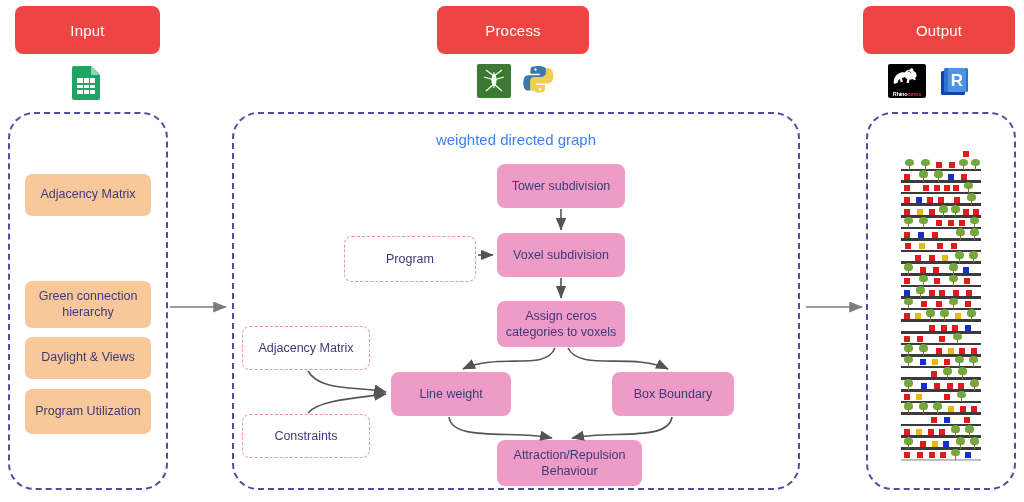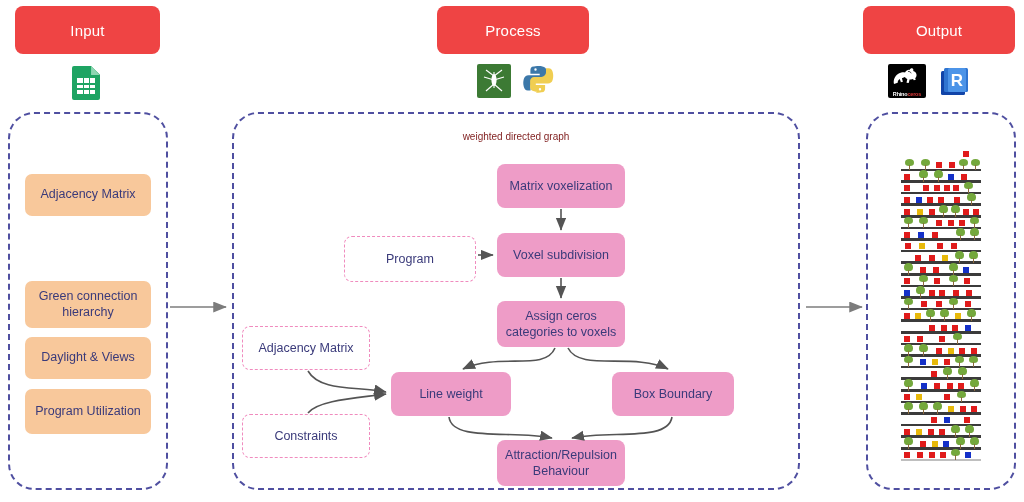--- a/index.html
+++ b/index.html
@@ -94,38 +94,38 @@
   }
   .chip.c0 { left: 25px; top: 174px; width: 126px; height: 42px; }
   .chip.c1 { left: 25px; top: 231px; width: 126px; height: 42px; }
   .chip.c2 { left: 25px; top: 281px; width: 126px; height: 47px; }
   .chip.c3 { left: 25px; top: 337px; width: 126px; height: 42px; }
   .chip.c4 { left: 25px; top: 389px; width: 126px; height: 45px; }
 
   
   #graph-label {
     position: absolute; left: 232px; top: 131px; width: 568px;
-    text-align: center; color: #7f1d1d; font-size: 10px;
+    text-align: center; color: #3b82f6; font-size: 15px;
   }
   .pbox {
     position: absolute;
     background: #EE9CC7;
     border-radius: 8px;
     color: #3A3A7A;
     font-size: 12.5px;
     display: flex; align-items: center; justify-content: center; text-align: center;
     line-height: 1.3;
     padding: 2px 6px;
   }
   #pb-tower   { left: 497px; top: 164px; width: 128px; height: 44px; }
   #pb-voxel   { left: 497px; top: 233px; width: 128px; height: 44px; text-align: right; }
   #pb-assign  { left: 497px; top: 301px; width: 128px; height: 46px; }
   #pb-line    { left: 391px; top: 372px; width: 120px; height: 44px; }
   #pb-box     { left: 612px; top: 372px; width: 122px; height: 44px; }
-  #pb-attract { left: 497px; top: 440px; width: 128px; height: 46px; }
+  #pb-attract { left: 497px; top: 440px; width: 145px; height: 46px; }
 
   .dbox {
     position: absolute;
     border: 1.5px dashed #F08BBE;
     border-radius: 8px;
     color: #3A3A7A;
     font-size: 12.5px;
     display: flex; align-items: center; justify-content: center; text-align:center;
     background: transparent;
   }
@@ -228,21 +228,21 @@
   <div class="chip c3">
       <span>Daylight &amp; Views</span>
     </div>
   <div class="chip c4">
       <span>Program Utilization</span>
     </div>
 
   <div id="graph-label">weighted directed graph</div>
 
   <div class="pbox" id="pb-tower">
-      <span>Matrix voxelization</span>
+      <span>Tower subdivision</span>
     </div>
   <div class="pbox" id="pb-voxel">
       <span>Voxel subdivision</span>
     </div>
   <div class="pbox" id="pb-assign">
       <span>Assign ceros categories to voxels</span>
     </div>
   <div class="pbox" id="pb-line">
       <span>Line weight</span>
     </div>

